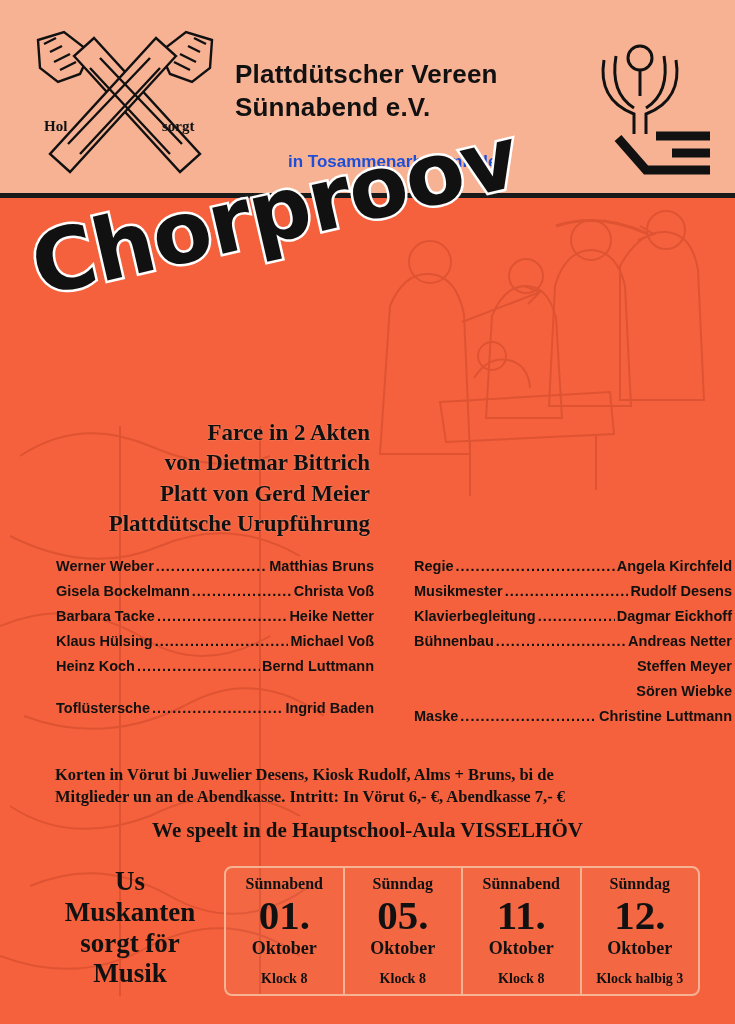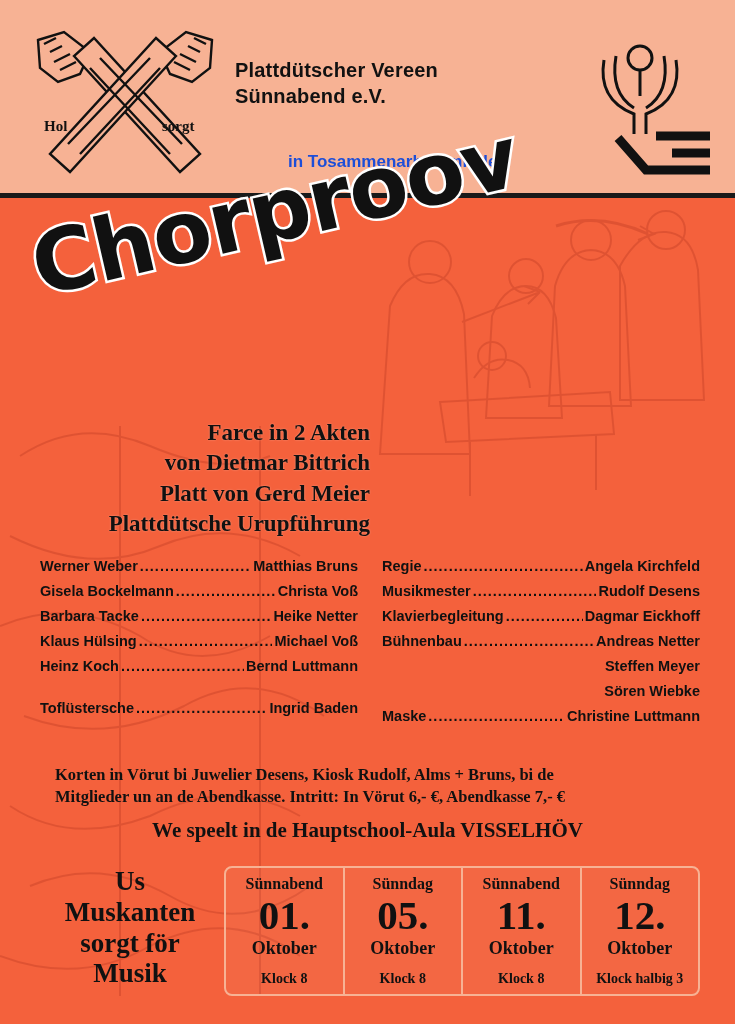--- a/index.html
+++ b/index.html
@@ -50,21 +50,21 @@
     color: #111;
   }
   .logo-word.hol { left: 14px; top: 96px; }
   .logo-word.fast { left: 132px; top: 96px; }
 
   .org-title {
     position: absolute;
     left: 235px; top: 58px;
     color: #111;
     font-weight: bold;
-    font-size: 20px;
+    font-size: 26px;
     line-height: 1.28;
     letter-spacing: 0.2px;
   }
   .org-sub {
     position: absolute;
     left: 288px; top: 152px;
     color: #1d4ed8;
     font-size: 17px;
     font-weight: 600;
     text-align: right;
@@ -121,21 +121,21 @@
     left: 40px; top: 558px;
     width: 660px;
     color: #111;
     font-size: 14.5px;
     font-weight: bold;
   }
   .cast-cols {
     display: flex;
     gap: 24px;
   }
-  .cast-col { width: 318px; }
+  .cast-col { width: 318px; margin-left: 16px; }
   .cast-row {
     display: flex;
     align-items: baseline;
     margin-bottom: 9px;
     white-space: nowrap;
   }
   .cast-row .role { flex: 0 0 auto; }
   .cast-row .dots {
     flex: 1 1 auto;
     overflow: hidden;

